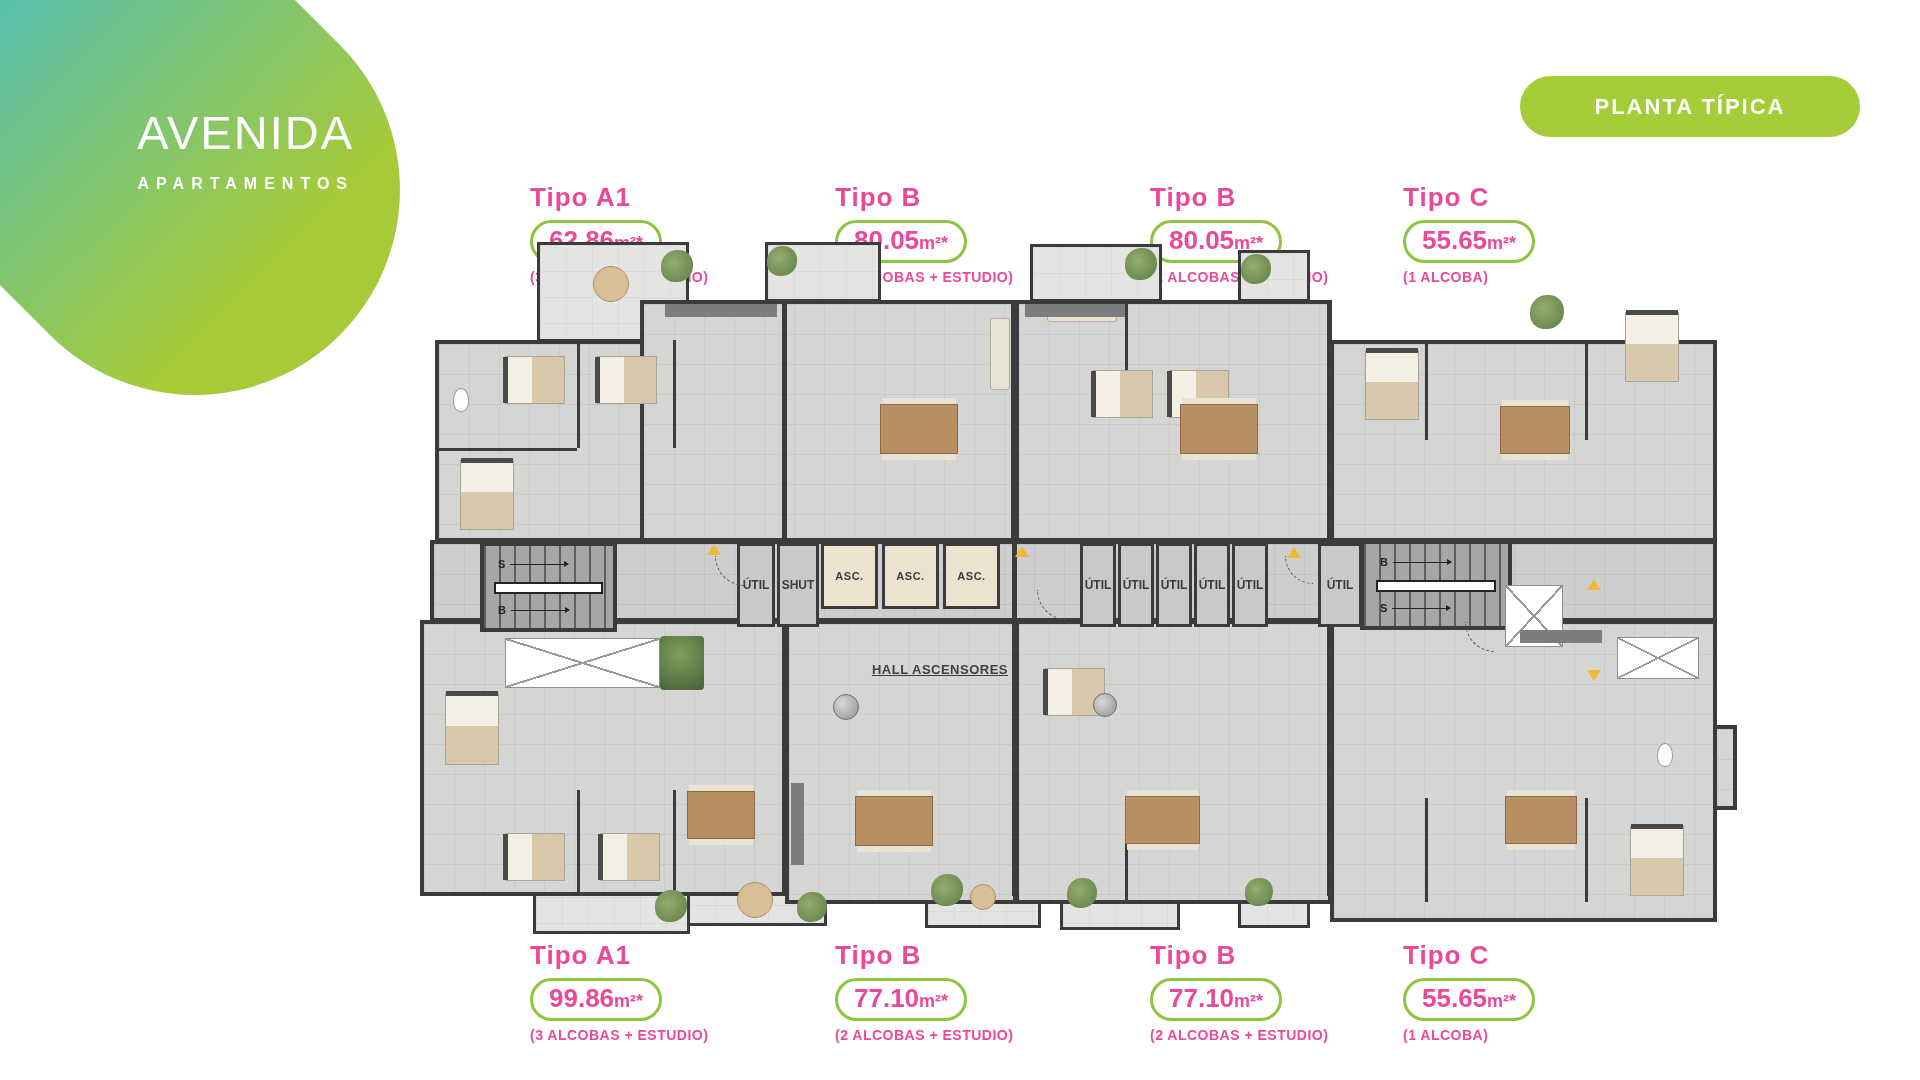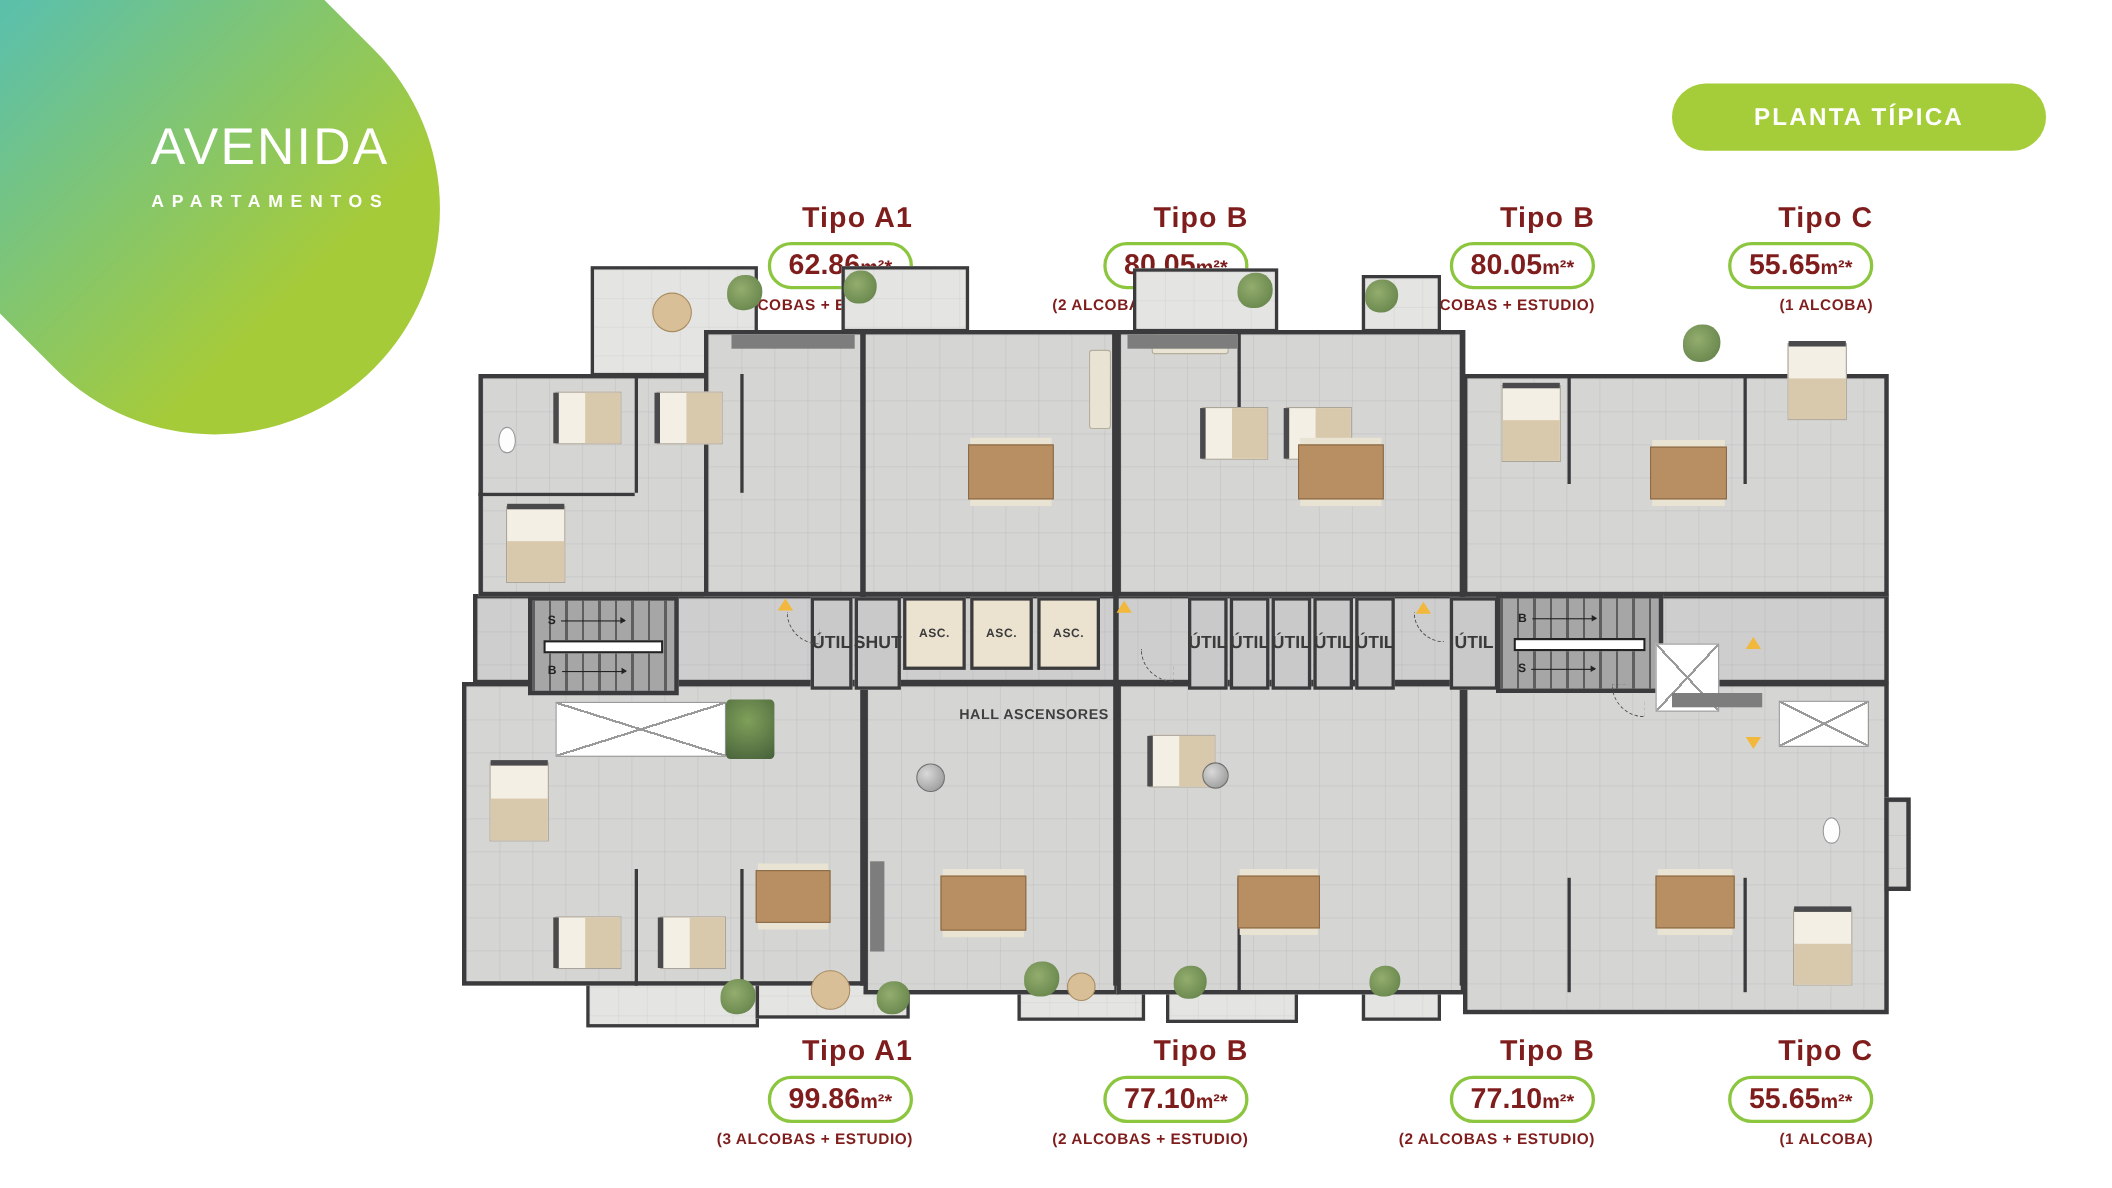--- a/index.html
+++ b/index.html
@@ -15,21 +15,21 @@
   .logo-line { font-size:47px; font-weight:300; letter-spacing:2px; line-height:53px; }
   .logo-tag  { margin-top:16px; font-size:16px; font-weight:700; letter-spacing:7px; }
 
   
   .badge { position:absolute; left:1520px; top:76px; width:340px; height:61px;
            background:#a5cd39; border-radius:31px; display:flex; align-items:center;
            justify-content:center; color:#fff; font-size:22px; font-weight:700;
            letter-spacing:2px; }
 
   
-  .type-label { position:absolute; width:300px; text-align:right; color:#7f1d1d; }
+  .type-label { position:absolute; width:300px; text-align:left; color:#ec4899; }
   .type-name  { font-size:26px; font-weight:700; letter-spacing:1px; }
   .area-badge { display:inline-block; margin-top:7px; border:3px solid #8cc63f;
                 border-radius:22px; padding:2px 16px 4px; }
   .area-num   { font-size:26px; font-weight:700; }
   .area-unit  { font-size:18px; font-weight:700; }
   .type-detail{ margin-top:6px; font-size:14px; font-weight:700; letter-spacing:.5px; }
 
   
   .plan { position:absolute; left:425px; top:238px; width:1355px; height:715px; }
   .slab { position:absolute; border:4px solid #3b3b3d; background-color:#d5d5d4;
@@ -40,21 +40,21 @@
   .balc { position:absolute; border:3px solid #3b3b3d; background-color:#e4e4e2;
           background-image:linear-gradient(rgba(0,0,0,.04) 1px, transparent 1px),
                            linear-gradient(90deg, rgba(0,0,0,.04) 1px, transparent 1px);
           background-size:26px 26px; }
   .wall { position:absolute; background:#3b3b3d; }
   .elev { position:absolute; border:3px solid #3b3b3d; background:#ebe3d0;
           display:flex; align-items:center; justify-content:center;
           font-size:11px; font-weight:700; color:#3c3c3c; letter-spacing:.5px; }
   .closet { position:absolute; border:3px solid #3b3b3d; background:#c9c9c9;
             display:flex; align-items:center; justify-content:center;
-            font-size:16px; font-weight:700; color:#3a3a3a; }
+            font-size:12px; font-weight:700; color:#3a3a3a; }
   .stair { position:absolute; border:4px solid #3b3b3d; background-color:#a6a6a6;
            background-image:repeating-linear-gradient(90deg, rgba(35,35,35,.55) 0 2px,
                             transparent 2px 15px); }
   .landing { position:absolute; left:8%; right:8%; top:44%; height:14%;
              background:#fff; border:2px solid #222; }
   .stair-row { position:absolute; display:flex; align-items:center; gap:5px;
                font-size:11px; font-weight:700; color:#222; }
   .stair-line { width:58px; height:1px; background:#222; }
   .stair-line::after { content:""; display:block; width:0; height:0; margin-left:54px;
                        margin-top:-3px; border-left:5px solid #222;
@@ -248,21 +248,21 @@
     <div class="stair-row" style="left:16px; bottom:12px;">
         <span>S</span>
         <span class="stair-line"></span>
       </div>
   </div>
 
   <div class="xbox" style="left:80px;  top:400px; width:155px; height:50px;"></div>
   <div class="xbox" style="left:1080px;top:347px; width:58px;  height:62px;"></div>
   <div class="xbox" style="left:1192px;top:399px; width:82px;  height:42px;"></div>
 
-  <div class="hall-label" style="left:425px; top:404px; width:180px;">HALL ASCENSORES</div>
+  <div class="hall-label" style="left:425px; top:424px; width:180px;text-decoration:underline;">HALL ASCENSORES</div>
 
   <div class="tri-up" style="left:282px;  top:306px;"></div>
   <div class="tri-up" style="left:590px;  top:308px;"></div>
   <div class="tri-up" style="left:862px;  top:309px;"></div>
   <div class="tri-up" style="left:1162px; top:341px;"></div>
   <div class="tri-dn" style="left:622px;  top:432px;"></div>
   <div class="tri-dn" style="left:1162px; top:432px;"></div>
 
   <div class="planter" style="left:235px; top:398px; width:44px; height:54px;"></div>
 

